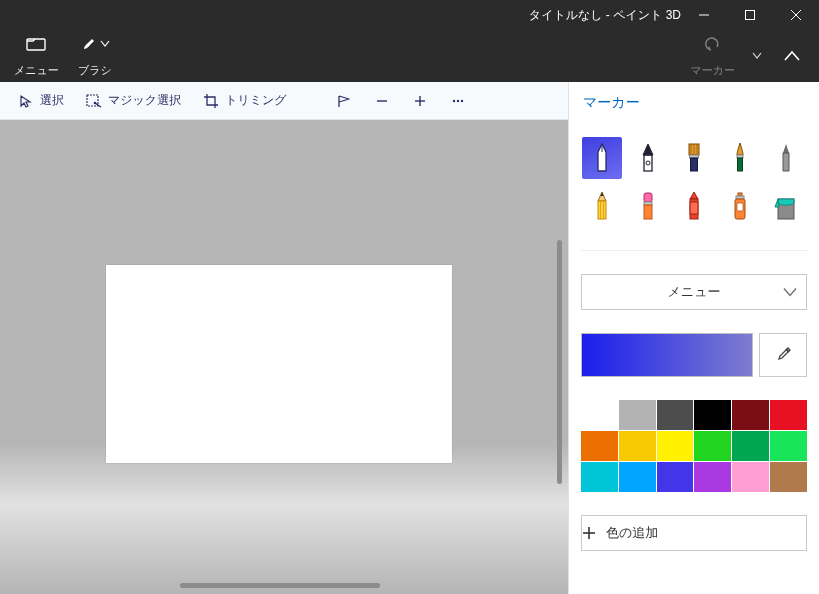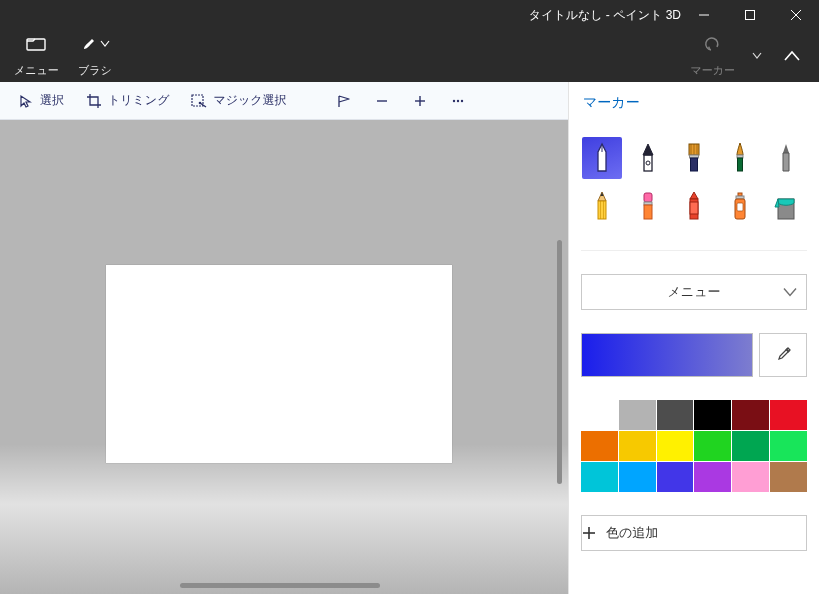--- a/index.html
+++ b/index.html
@@ -223,35 +223,35 @@
       <div class="tool-btn">
         <span class="tool-icon">
           <svg width="14" height="14">
               <path d="M2 2 L2 12 L5 9 L7 13 L9 12 L7 8 L11 8 Z" fill="none" stroke="#2a2f66" stroke-width="1.2"></path>
             </svg>
         </span>
         <span class="tool-label">選択</span>
       </div>
       <div class="tool-btn">
         <span class="tool-icon">
-          <svg width="14" height="14">
-              <path d="M3 0 L3 11 L14 11 M0 3 L11 3 L11 14" fill="none" stroke="#2a2f66" stroke-width="1.3"></path>
-            </svg>
-        </span>
-        <span class="tool-label">トリミング</span>
-      </div>
-      <div class="tool-btn">
-        <span class="tool-icon">
           <svg width="16" height="14">
               <rect x="1" y="1" width="11" height="11" fill="none" stroke="#2a2f66" stroke-width="1.2" stroke-dasharray="2 1"></rect>
               <path d="M9 9 L15 13" stroke="#2a2f66" stroke-width="1.3"></path>
               <circle cx="9" cy="9" r="1.3" fill="#2a2f66"></circle>
             </svg>
         </span>
         <span class="tool-label">マジック選択</span>
+      </div>
+      <div class="tool-btn">
+        <span class="tool-icon">
+          <svg width="14" height="14">
+              <path d="M3 0 L3 11 L14 11 M0 3 L11 3 L11 14" fill="none" stroke="#2a2f66" stroke-width="1.3"></path>
+            </svg>
+        </span>
+        <span class="tool-label">トリミング</span>
       </div>
       <div style="flex:.2"></div>
       <div class="tool-btn">
         <span class="tool-icon">
           <svg width="14" height="14">
               <path d="M2 2 L2 13 M2 2 L12 5 L2 8" fill="none" stroke="#2a2f66" stroke-width="1.3" stroke-linejoin="round"></path>
             </svg>
         </span>
       </div>
       <div class="tool-btn">

